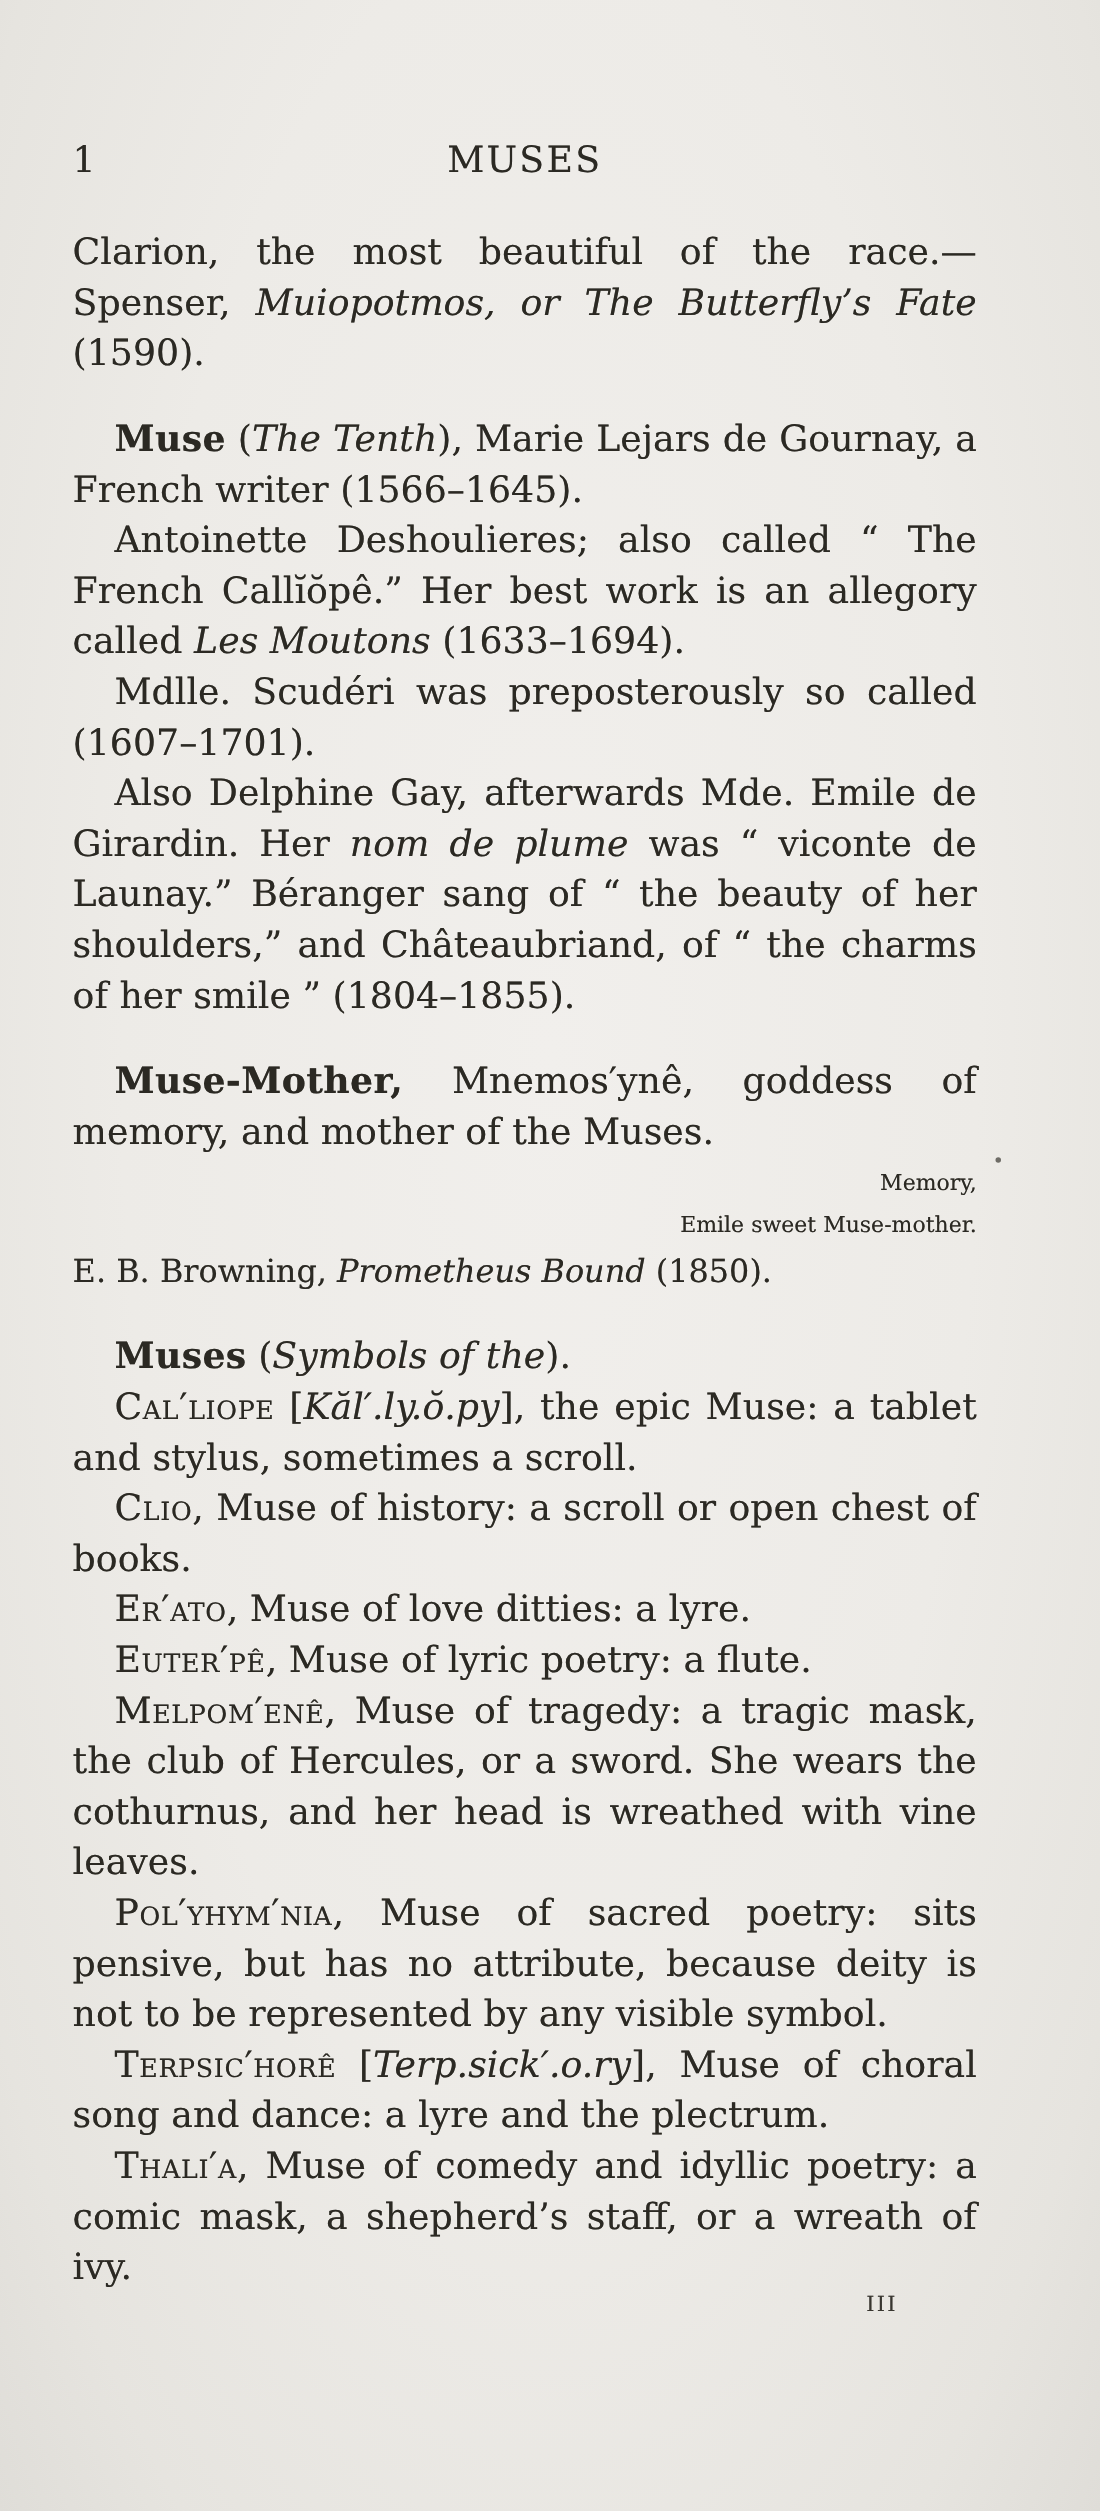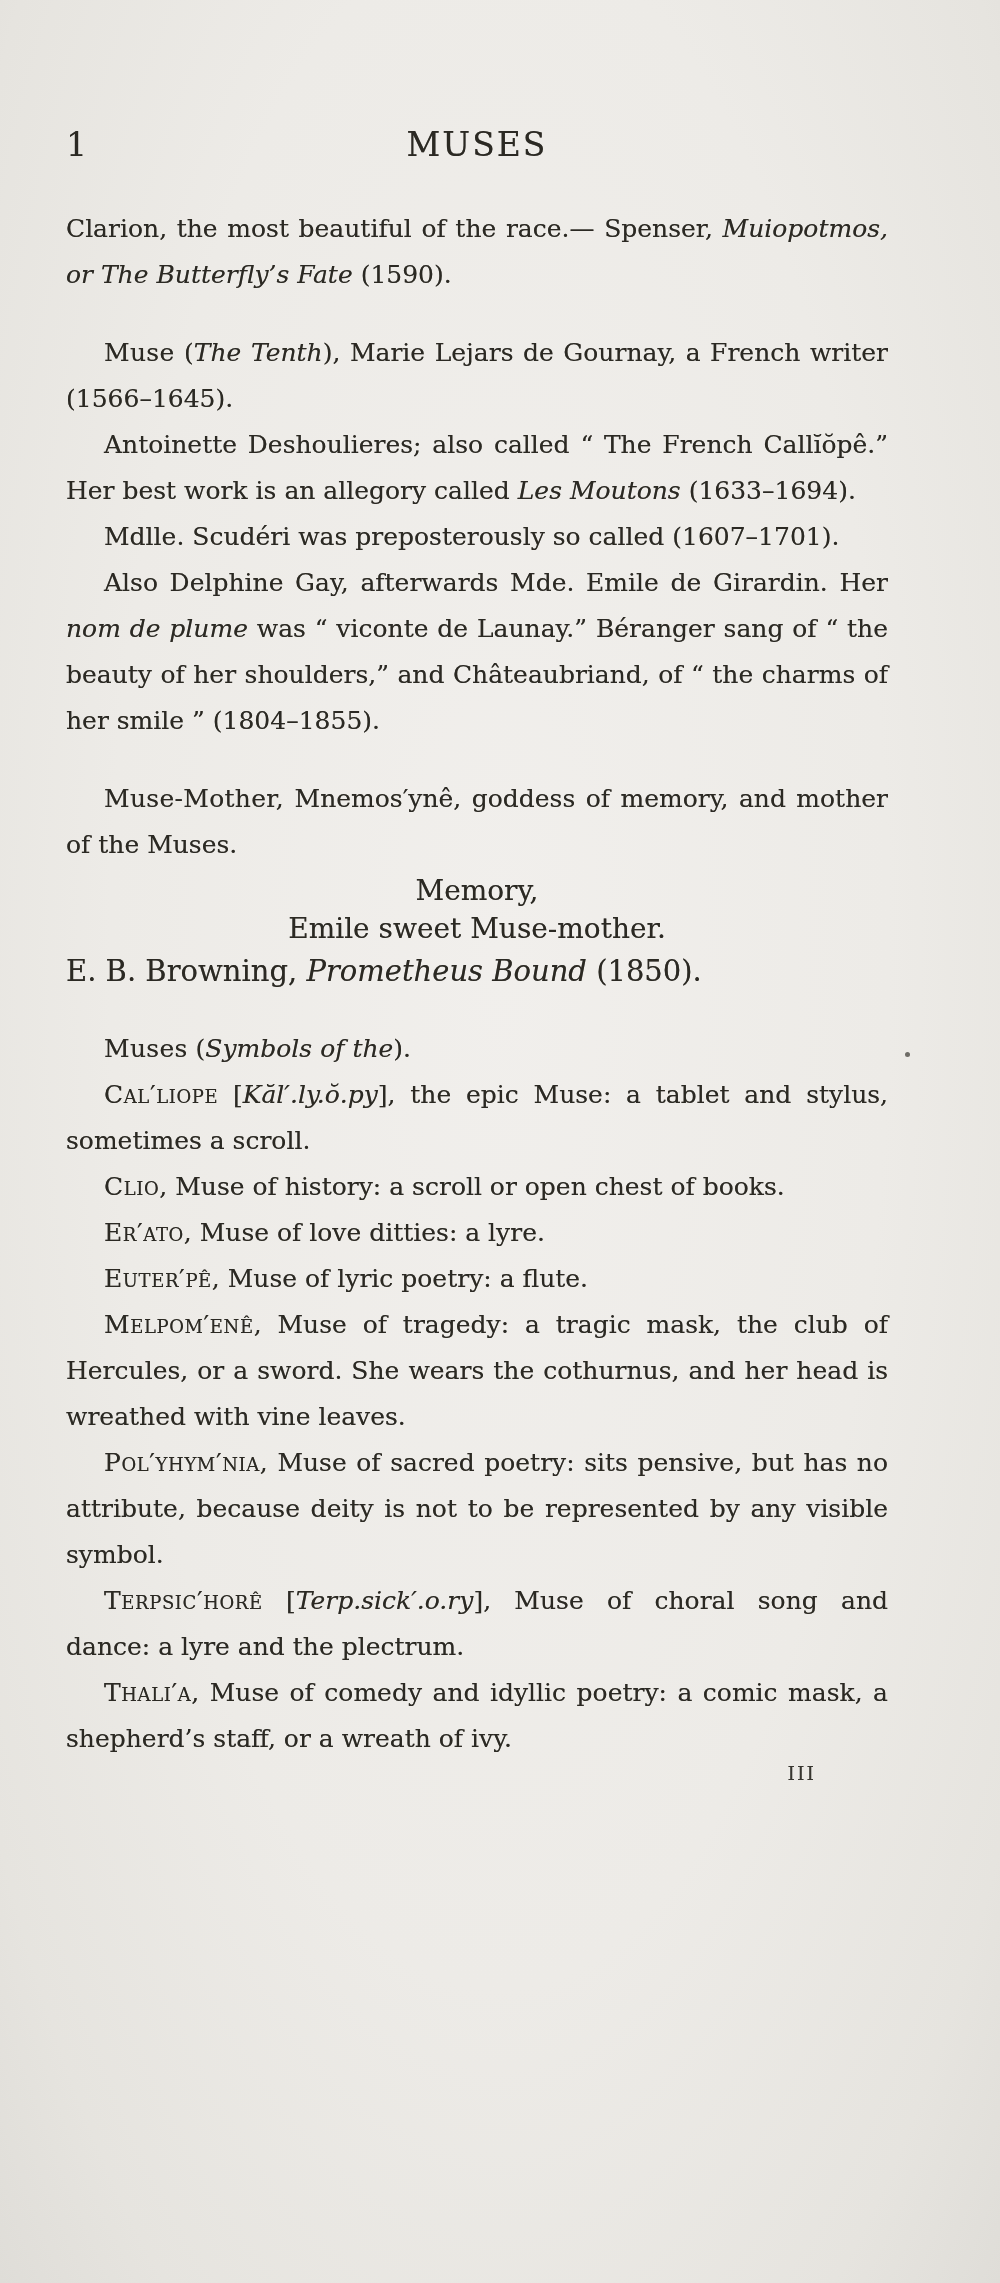--- a/index.html
+++ b/index.html
@@ -24,36 +24,36 @@
     font-size: 33px;
     line-height: 38px;
     margin-bottom: 42px;
   }
   .page-num { justify-self: start; }
   .head-title { justify-self: center; letter-spacing: 2px; }
   .head-spacer { justify-self: end; }
 
   .text-body p {
     margin: 0;
-    font-size: 25px;
+    font-size: 33px;
     line-height: 46px;
     text-align: justify;
   }
   .text-body p.indent { text-indent: 38px; }
   .text-body p.entry-gap { margin-top: 32px; }
 
   .seg-n { }
   .seg-i { font-style: italic; }
-  .seg-b { font-weight: normal; letter-spacing: 0.3px; }
+  .seg-b { font-weight: bold; letter-spacing: 0.3px; }
   .seg-sc { font-variant: small-caps; letter-spacing: 0.6px; }
 
   .verse-block { margin: 4px 0 0 0; }
   .verse-line {
-    text-align: center;
-    font-size: 28px;
+    text-align: right;
+    font-size: 20px;
     line-height: 38px;
   }
   .attribution {
     font-size: 29px;
     line-height: 46px;
     text-align: left;
   }
 
   .sig-row {
     text-align: right;

